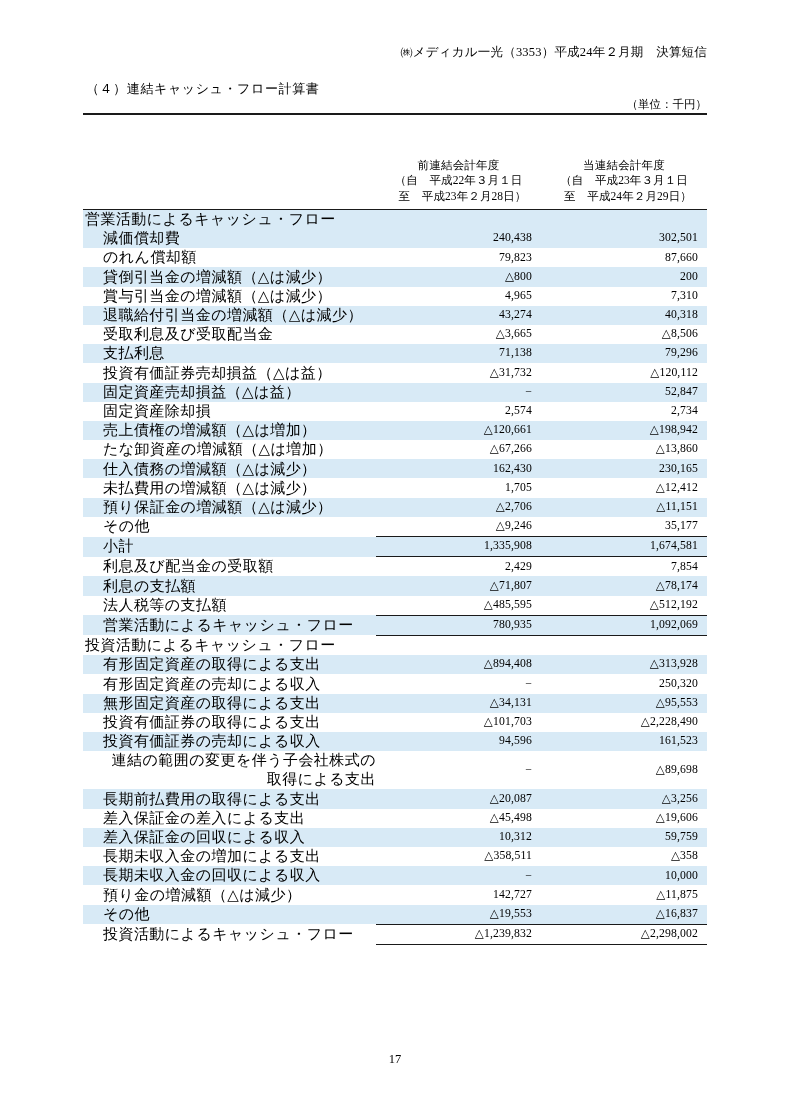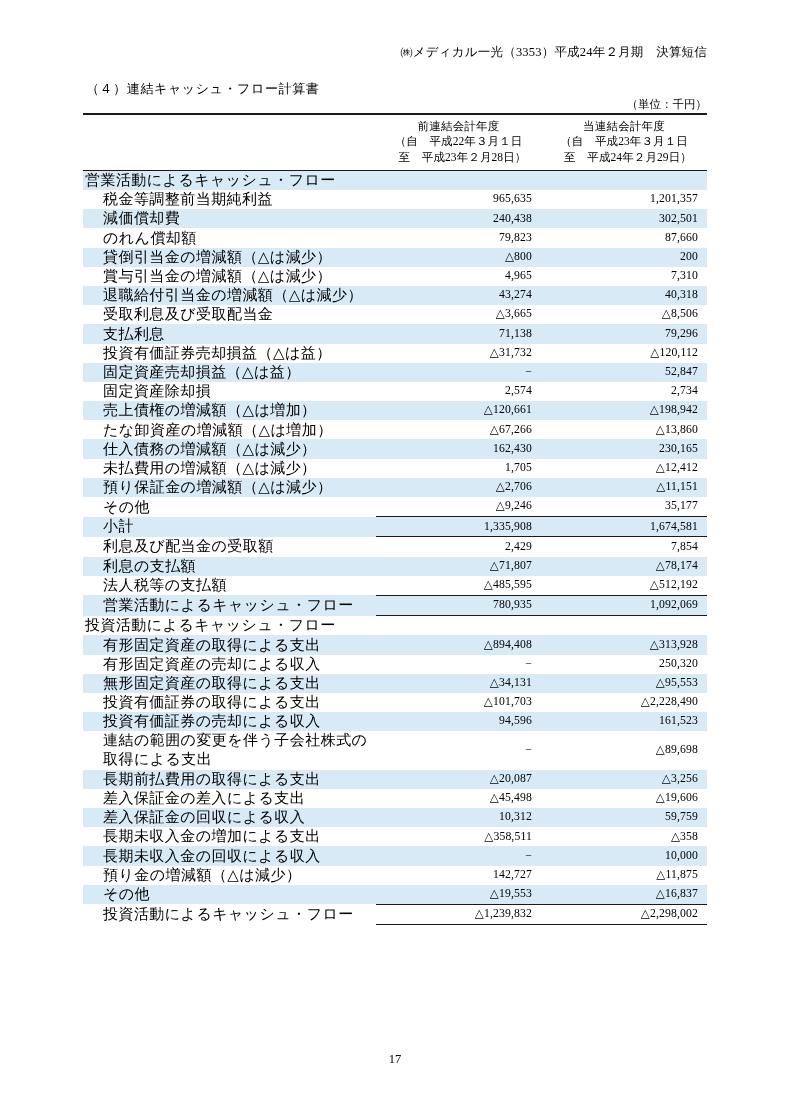--- a/index.html
+++ b/index.html
@@ -68,20 +68,21 @@
     border-bottom: 1.1px solid #1a1a1a;
     background: #ffffff;
     vertical-align: top;
   }
   th.hd-label { border-top: 2.6px solid #1a1a1a; }
   .hd-inner {
     padding: 4px 0 5px 0;
     font-weight: normal;
     line-height: 1.33;
     font-size: 11.5px;
+    margin-top: 39px;
   }
   .hd-inner .l1 { display: block; letter-spacing: 0.2px; }
   .hd-inner .l2 { display: block; letter-spacing: 0.1px; }
   .hd-inner .l3 { display: block; letter-spacing: 0.1px; padding-left: 8px; }
 
   
   tbody td {
     padding: 0;
     height: 19.2px;
     vertical-align: middle;
@@ -90,21 +91,21 @@
   tbody tr.shade td { background: #d8eaf6; }
   tbody tr.plain td { background: #ffffff; }
 
   td.label {
     white-space: nowrap;
     letter-spacing: 0.45px;
     font-size: 15px;
   }
   td.label .ind0 { display: inline-block; padding-left: 2px; }
   td.label .ind1 { display: inline-block; padding-left: 20px; }
-  td.label.wrap { white-space: normal; }
+  td.label.wrap { white-space: normal; text-align: right; }
   td.label.wrap .ind1 { padding-left: 20px; line-height: 1.28; }
 
   td.num {
     text-align: right;
     padding-right: 9px;
     white-space: nowrap;
     font-size: 11.7px;
     letter-spacing: 0.15px;
     font-variant-numeric: tabular-nums;
   }
@@ -166,25 +167,20 @@
             </div>
           </th>
         </tr>
       </thead>
       <tbody id="cf-body">
           <tr class="shade">
             <td class="label"><span class="ind0">営業活動によるキャッシュ・フロー</span></td>
             <td class="num"></td>
             <td class="num"></td>
           </tr>
-          <tr class="plain">
-            <td class="label"><span class="ind1">税金等調整前当期純利益</span></td>
-            <td class="num">965,635</td>
-            <td class="num">1,201,357</td>
-          </tr>
           <tr class="shade">
             <td class="label"><span class="ind1">減価償却費</span></td>
             <td class="num">240,438</td>
             <td class="num">302,501</td>
           </tr>
           <tr class="plain">
             <td class="label"><span class="ind1">のれん償却額</span></td>
             <td class="num">79,823</td>
             <td class="num">87,660</td>
           </tr>

